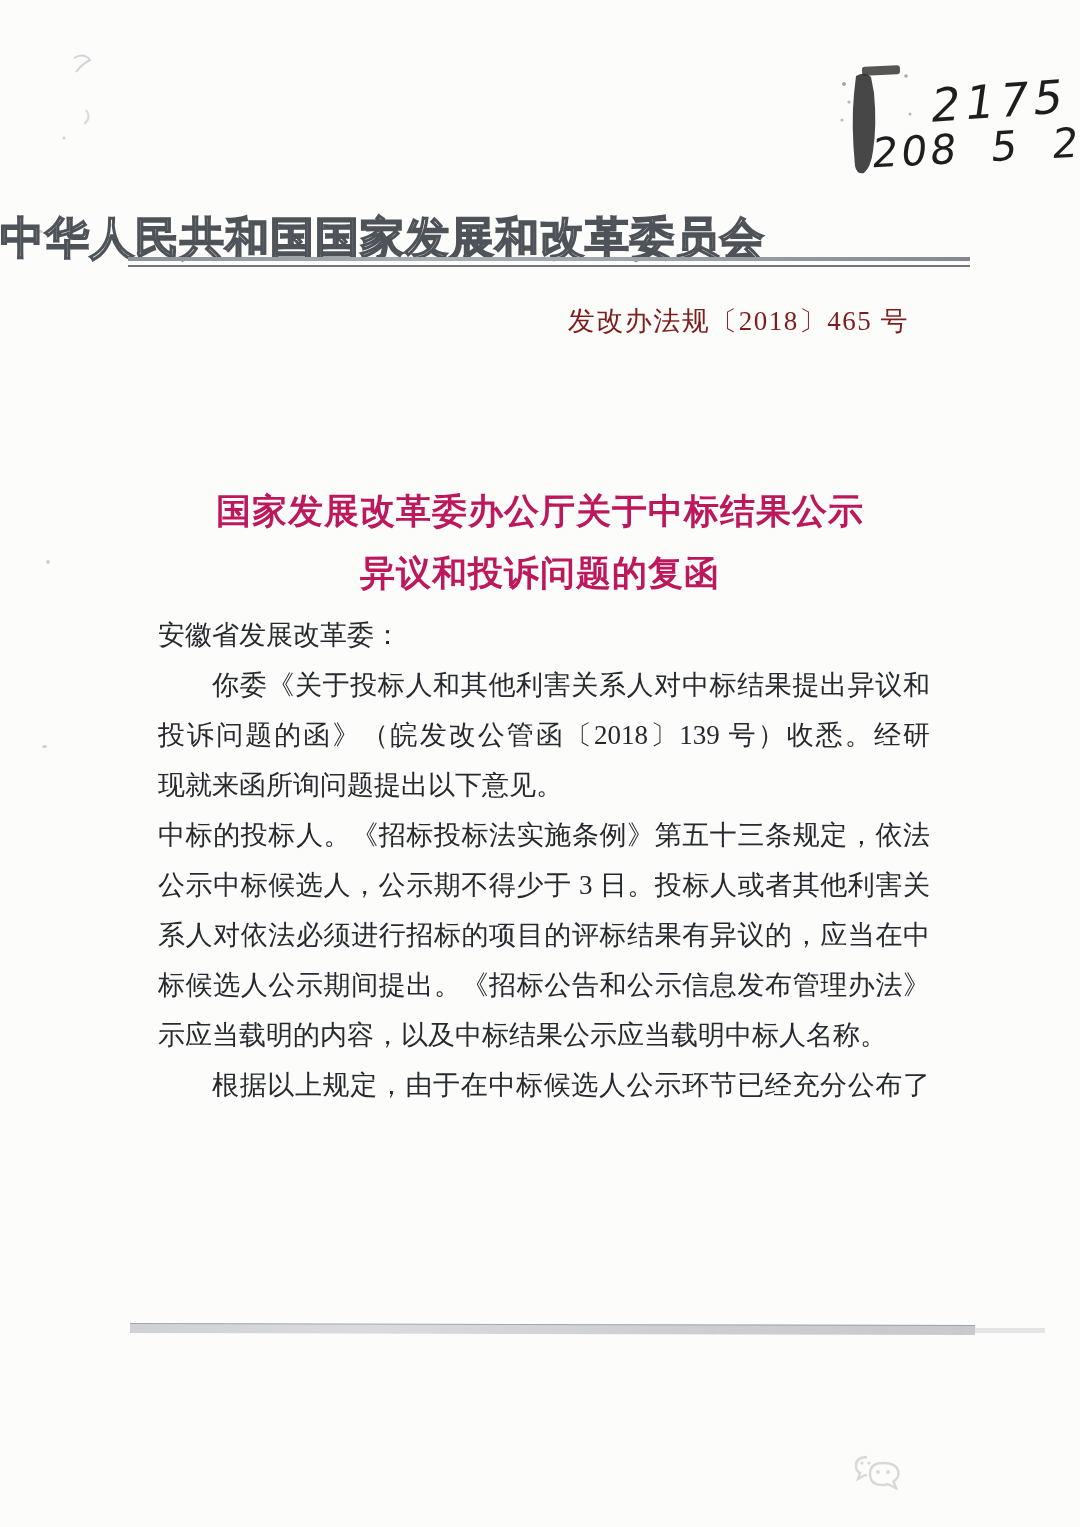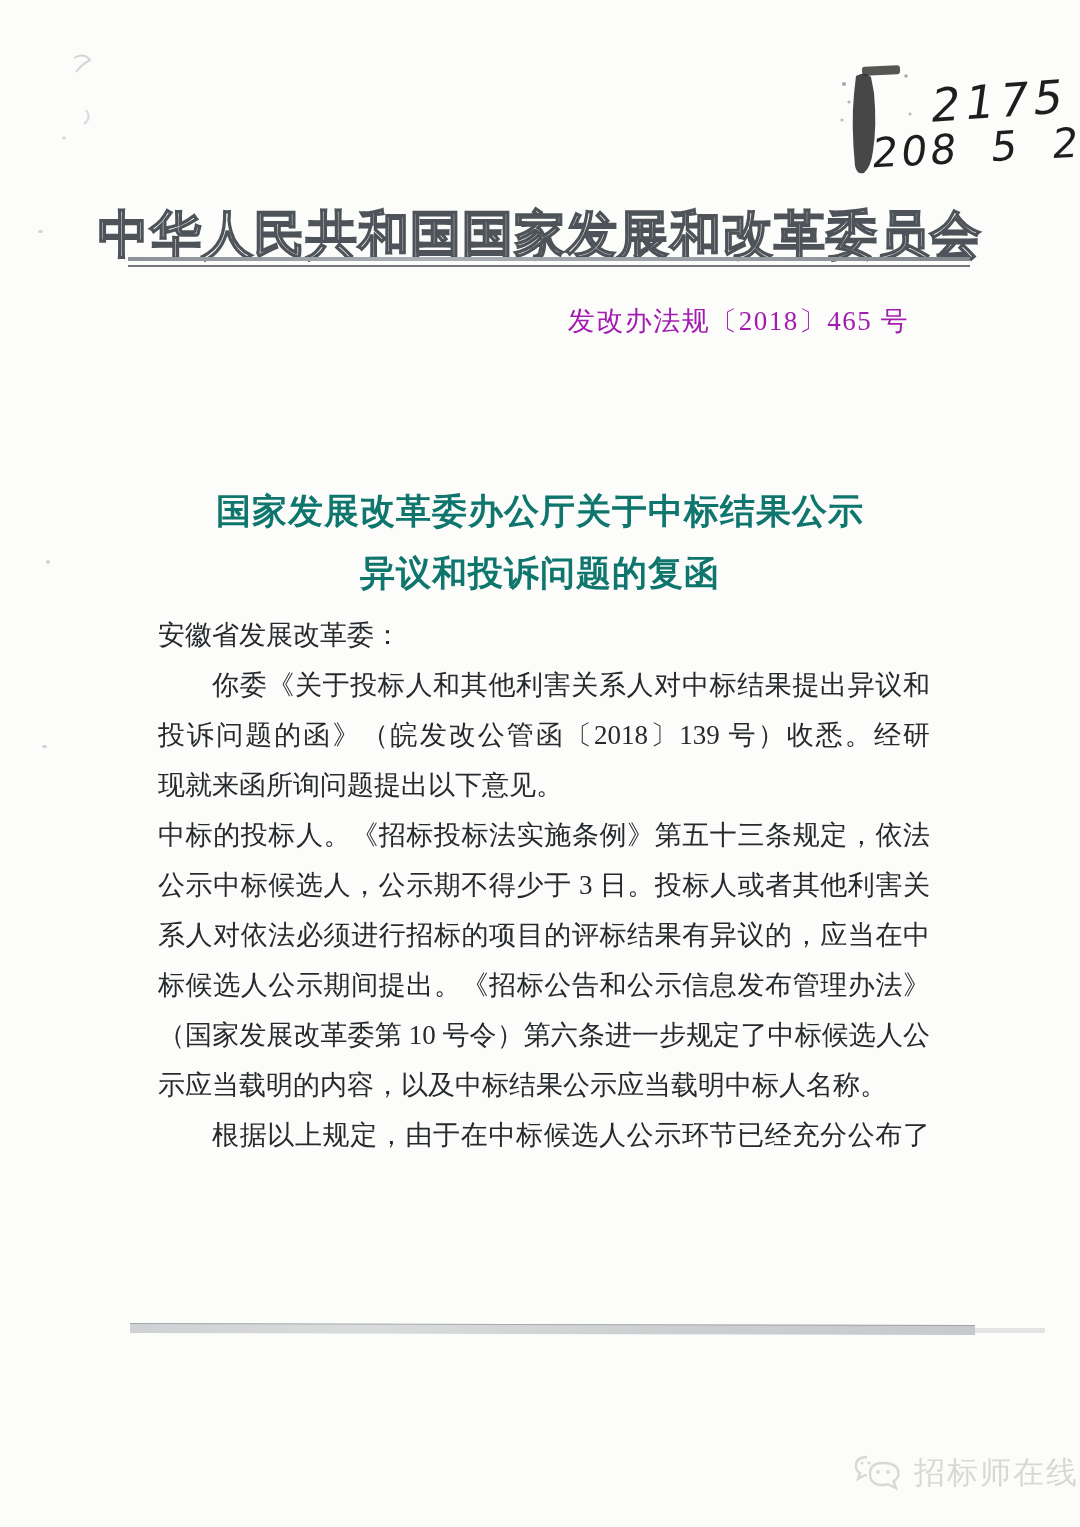--- a/index.html
+++ b/index.html
@@ -14,38 +14,38 @@
   .artifact{position:absolute;}
   .squiggle-tl{top:40px;left:52px;}
   .smudge-blob{top:62px;left:836px;}
   .hw{position:absolute;font-family:"DejaVu Sans",sans-serif;color:#1e1e1e;white-space:nowrap;}
   .hw1{top:74px;left:931px;font-size:46px;letter-spacing:5px;transform:rotate(-4deg) skewX(-12deg);}
   .hw2{top:124px;left:872px;font-size:41px;letter-spacing:3px;word-spacing:16px;transform:rotate(-3deg) skewX(-9deg);}
   .speck{position:absolute;background:#9aa0a5;border-radius:50%;opacity:.45;}
 
   
   .letterhead{
-    position:absolute;top:171px;left:0;width:100%;text-align:center;
-    font-size:51px;font-weight:700;letter-spacing:1px;line-height:60px;
+    position:absolute;top:180px;left:0;width:100%;
+    font-size:44px;font-weight:700;letter-spacing:1px;line-height:60px;
     color:transparent;-webkit-text-stroke:1.6px #4d5358;
   }
   @supports not (-webkit-text-stroke:1px #000){ .letterhead{color:#4d5358;} }
   .rule{position:absolute;left:128px;width:842px;}
   .rule-thick{top:257px;height:4px;background:linear-gradient(90deg,#8d9298,#abb0b5 35%,#9aa0a5 70%,#83888e);}
   .rule-thin{top:265px;height:2px;background:#595e63;opacity:.85;}
 
   .doc-number{
     position:absolute;top:303px;right:171px;
-    font-size:27px;letter-spacing:1.5px;color:#a21caf;
+    font-size:27px;letter-spacing:1.5px;color:#7f1d1d;
   }
 
   
   .title{
     position:absolute;top:452px;left:0;width:100%;text-align:center;
-    font-size:35px;font-weight:700;line-height:62px;color:#0f766e;
+    font-size:35px;font-weight:700;line-height:62px;color:#be185d;
     letter-spacing:1px;
   }
 
   
   .body-text{
     position:absolute;top:610px;left:158px;width:772px;
     font-size:27px;line-height:50px;color:#26292d;
   }
   .line{height:50px;overflow:hidden;}
   .l-just{text-align:justify;text-align-last:justify;}
@@ -116,37 +116,35 @@
 
   <main class="body-text">
     <div class="line l-left">安徽省发展改革委：</div>
     <div class="line l-just l-indent">你委《关于投标人和其他利害关系人对中标结果提出异议和</div>
     <div class="line l-just">投诉问题的函》（皖发改公管函〔2018〕139 号）收悉。经研究，</div>
     <div class="line l-left">现就来函所询问题提出以下意见。</div>
     <div class="line l-just">中标的投标人。《招标投标法实施条例》第五十三条规定，依法</div>
     <div class="line l-just">公示中标候选人，公示期不得少于 3 日。投标人或者其他利害关</div>
     <div class="line l-just">系人对依法必须进行招标的项目的评标结果有异议的，应当在中</div>
     <div class="line l-just">标候选人公示期间提出。《招标公告和公示信息发布管理办法》</div>
-    <div class="line l-just">（国家发展改革委第 10 号令）第六条进一步规定了中标候选人公</div>
     <div class="line l-left">示应当载明的内容，以及中标结果公示应当载明中标人名称。</div>
     <div class="line l-just l-indent">根据以上规定，由于在中标候选人公示环节已经充分公布了</div>
   </main>
 
   <div class="footer-bar"></div>
   <div class="footer-bar-ext"></div>
 
   <div class="watermark">
     <svg width="56" height="46" viewBox="0 0 56 46">
       <g fill="none" stroke="#d8d8d4" stroke-width="2.4">
         <path d="M17,7 q-11,0 -11,9 q0,5 4,7 l-2,6 l7,-4 q1,0.5 2,0.6"></path>
         <path d="M33,13 q-13,0 -13,11 q0,11 13,11 q3,0 5,-0.8 l8,4 l-2.5,-7 q5,-3 5,-7.2 q0,-11 -15.5,-11 z"></path>
       </g>
       <g fill="#d8d8d4">
         <circle cx="12" cy="13" r="1.6"></circle>
           <circle cx="19" cy="13" r="1.6"></circle>
         <circle cx="28" cy="22" r="1.9"></circle>
           <circle cx="38" cy="22" r="1.9"></circle>
       </g>
     </svg>
-    <span class="watermark-text">招标师在线</span>
   </div>
 
 </div>
 
 </body></html>

